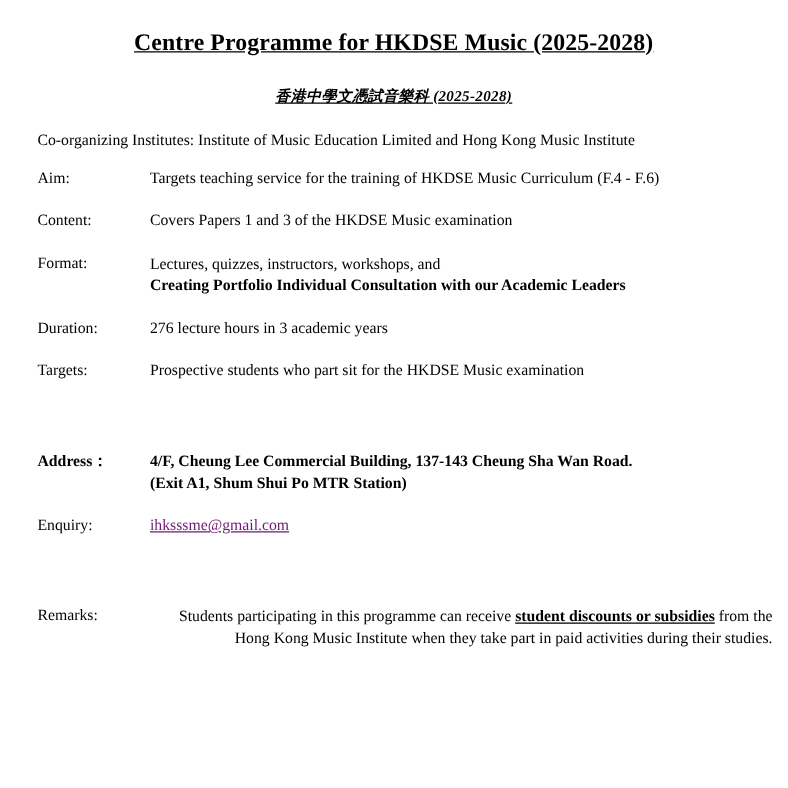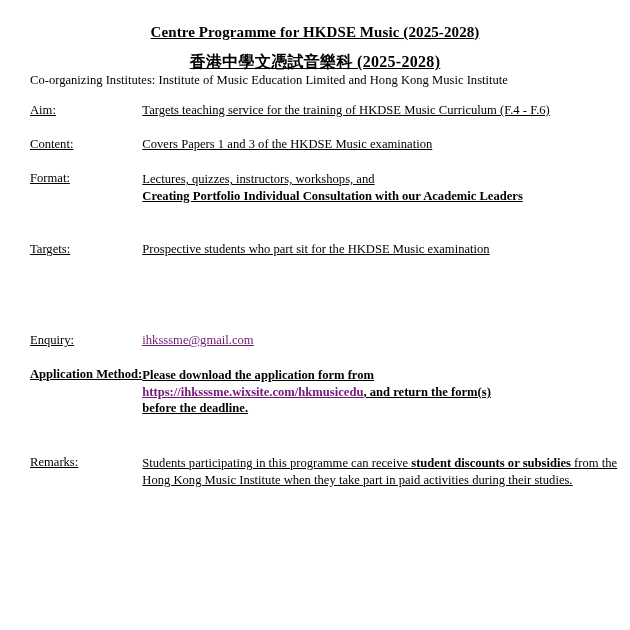--- a/index.html
+++ b/index.html
@@ -19,49 +19,50 @@
     width: 630px;
     height: 630px;
     padding: 0;
     box-sizing: border-box;
   }
   .title-block {
     text-align: center;
     margin-top: 24px;
   }
   .title-en {
-    font-size: 15px;
+    font-size: 19px;
     font-weight: bold;
     text-decoration: underline;
     letter-spacing: 0.1px;
   }
   .title-zh {
-    font-size: 16px;
+    font-size: 12px;
     font-weight: bold;
     text-decoration: underline;
-    margin-top: 11px;
+    margin-top: 23px;
     letter-spacing: 0.3px;
+    font-style: italic;
   }
   .body-area {
+    margin-top: 19px;
     padding-left: 30px;
     padding-right: 12px;
   }
   .coorg {
     font-size: 12.6px;
     margin-bottom: 15px;
   }
   table.rows {
     width: 100%;
     border-collapse: collapse;
     font-size: 12.6px;
   }
   table.rows td {
     vertical-align: top;
     padding: 0;
-    text-decoration: underline;
   }
   td.label {
     width: 90px;
     padding-right: 6px;
     white-space: nowrap;
   }
   td.value {
     padding-right: 2px;
   }
   tr.spacer td {
@@ -77,20 +78,21 @@
   }
   .link {
     color: #701a75;
     text-decoration: underline;
   }
   .u {
     text-decoration: underline;
   }
   .remarks-value {
     line-height: 1.32;
+    text-align: right;
   }
   .app-method-value {
     line-height: 1.32;
   }
   .format-value {
     line-height: 1.32;
   }
   .addr-value {
     line-height: 1.32;
   }
@@ -135,20 +137,24 @@
           <td class="value format-value">
             <span class="line2">Lectures, quizzes, instructors, workshops, and</span>
             <span class="line2 bold">Creating Portfolio Individual Consultation with our Academic Leaders</span>
           </td>
         </tr>
         <tr class="spacer">
             <td></td>
             <td></td>
           </tr>
 
+        <tr>
+          <td class="label">Duration:</td>
+          <td class="value">276 lecture hours in 3 academic years</td>
+        </tr>
         <tr class="spacer">
             <td></td>
             <td></td>
           </tr>
 
         <tr>
           <td class="label">Targets:</td>
           <td class="value">Prospective students who part sit for the HKDSE Music examination</td>
         </tr>
         <tr class="spacer">
@@ -159,44 +165,43 @@
         <tr class="spacer">
             <td></td>
             <td></td>
           </tr>
 
         <tr class="spacer">
             <td></td>
             <td></td>
           </tr>
 
+        <tr>
+          <td class="label bold">Address：</td>
+          <td class="value addr-value bold">
+            <span class="line2">4/F, Cheung Lee Commercial Building, 137-143 Cheung Sha Wan Road.</span>
+            <span class="line2">(Exit A1, Shum Shui Po MTR Station)</span>
+          </td>
+        </tr>
         <tr class="spacer">
             <td></td>
             <td></td>
           </tr>
 
         <tr>
           <td class="label">Enquiry:</td>
           <td class="value">
             <span class="link">ihksssme@gmail.com</span>
           </td>
         </tr>
         <tr class="spacer">
             <td></td>
             <td></td>
           </tr>
 
-        <tr>
-          <td class="label bold">Application Method:</td>
-          <td class="value app-method-value bold">
-            <span class="line2">Please download the application form from</span>
-            <span class="line2"><span class="link">https://ihksssme.wixsite.com/hkmusicedu</span><span>, and return the form(s)</span></span>
-            <span class="line2">before the deadline.</span>
-          </td>
-        </tr>
         <tr class="spacer">
             <td></td>
             <td></td>
           </tr>
 
         <tr class="spacer">
             <td></td>
             <td></td>
           </tr>
 

